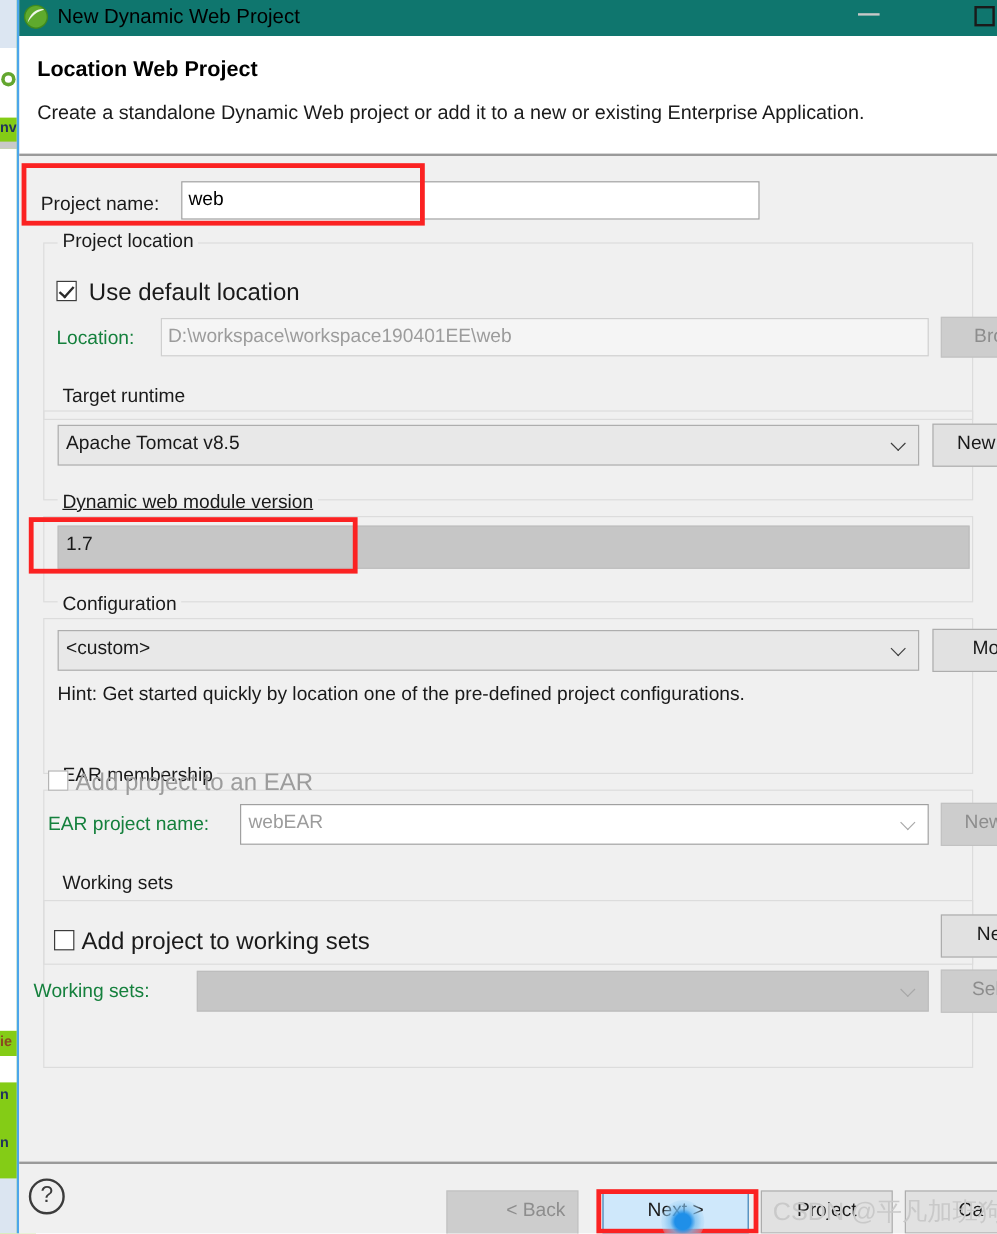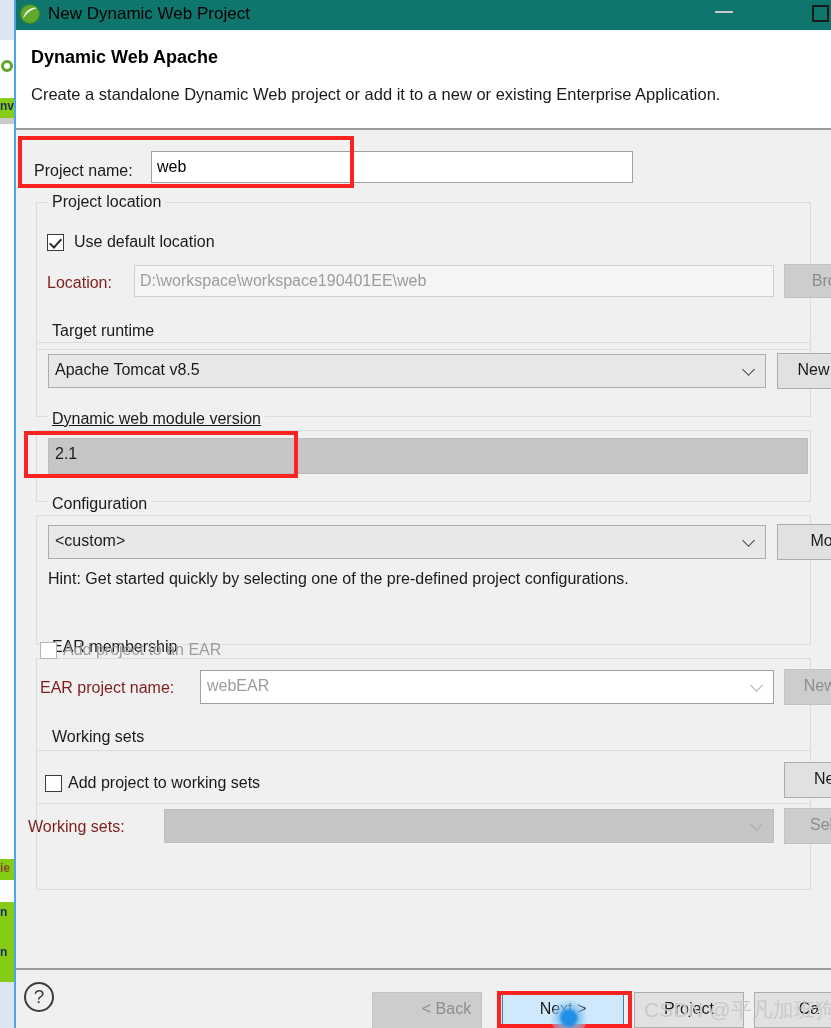--- a/index.html
+++ b/index.html
@@ -148,21 +148,21 @@
     height: 840px;
     background: #f0f0f0;
   }
 
   .row-label {
     position: absolute;
     font-size: 16px;
     color: #1a1a1a;
     white-space: nowrap;
   }
-  .row-label.dim { color: #7f1d1d; text-align: right; }
+  .row-label.dim { color: #15803d; text-align: right; }
 
   .text-input {
     position: absolute;
     background: #ffffff;
     border: 1px solid #a0a0a0;
     box-sizing: border-box;
     font-size: 16px;
     color: #000000;
     padding: 0 5px;
     line-height: 30px;
@@ -203,21 +203,21 @@
     content: "";
     position: absolute;
     left: 4px; top: 1px;
     width: 5px; height: 10px;
     border: solid #2b2b2b;
     border-width: 0 2px 2px 0;
     transform: rotate(42deg);
   }
   .cb-label {
     position: absolute;
-    font-size: 16px;
+    font-size: 20px;
     color: #1a1a1a;
     white-space: nowrap;
   }
   .cb-label.dim { color: #9c9c9c; }
 
   
   .combo {
     position: absolute;
     background: #e8e8e8;
     border: 1px solid #adadad;
@@ -370,21 +370,21 @@
       <div class="title-text">New Dynamic Web Project</div>
 
       <div class="win-btn win-min">
         <div class="min-glyph"></div>
       </div>
       <div class="win-btn win-max">
         <div class="max-glyph"></div>
       </div>
     </div>
 
-    <div class="hdr-title">Dynamic Web Apache</div>
+    <div class="hdr-title">Location Web Project</div>
     <div class="hdr-desc">Create a standalone Dynamic Web project or add it to a new or existing Enterprise Application.</div>
     <div class="hdr-sep"></div>
 
     <div class="body-area">
 
       <div class="row-label" style="left:18px; top:32px;">Project name:</div>
       <div class="text-input" style="left:135px; top:21px; width:482px; height:32px;">web</div>
 
       <div class="group" style="left:20px; top:72px; width:775px; height:148px;"></div>
       <div class="group-title" style="left:32px; top:63px;">Project location</div>
@@ -399,29 +399,29 @@
       <div class="group" style="left:20px; top:212px; width:775px; height:75px;"></div>
       <div class="group-title" style="left:32px; top:192px;">Target runtime</div>
 
       <div class="combo" style="left:32px; top:224px; width:718px; height:34px;">Apache Tomcat v8.5</div>
       <div class="chev" style="left:727px; top:234px;"></div>
       <div class="pbtn" style="left:761px; top:223px; width:98px; height:36px;">New Ru</div>
 
       <div class="group" style="left:20px; top:300px; width:775px; height:72px;"></div>
       <div class="group-title" style="left:32px; top:280px;text-decoration:underline;">Dynamic web module version</div>
 
-      <div class="combo empty" style="left:32px; top:308px; width:760px; height:36px;">2.1</div>
+      <div class="combo empty" style="left:32px; top:308px; width:760px; height:36px;">1.7</div>
 
       <div class="group" style="left:20px; top:385px; width:775px; height:130px;"></div>
       <div class="group-title" style="left:32px; top:365px;">Configuration</div>
 
       <div class="combo" style="left:32px; top:395px; width:718px; height:34px;">&lt;custom&gt;</div>
       <div class="chev" style="left:727px; top:405px;"></div>
       <div class="pbtn" style="left:761px; top:394px; width:98px; height:36px;">Mod</div>
-      <div class="hint" style="left:32px; top:440px;">Hint: Get started quickly by selecting one of the pre-defined project configurations.</div>
+      <div class="hint" style="left:32px; top:440px;">Hint: Get started quickly by location one of the pre-defined project configurations.</div>
 
       <div class="group" style="left:20px; top:528px; width:775px; height:146px;"></div>
       <div class="group-title" style="left:32px; top:508px;">EAR membership</div>
 
       <div class="cbox disabled" style="left:24px; top:512px;"></div>
       <div class="cb-label dim" style="left:47px; top:511px;">Add project to an EAR</div>
 
       <div class="row-label dim" style="left:24px; top:549px;">EAR project name:</div>
       <div class="combo white" style="left:184px; top:540px; width:574px; height:34px;">webEAR</div>
       <div class="chev dim" style="left:735px; top:550px;"></div>

